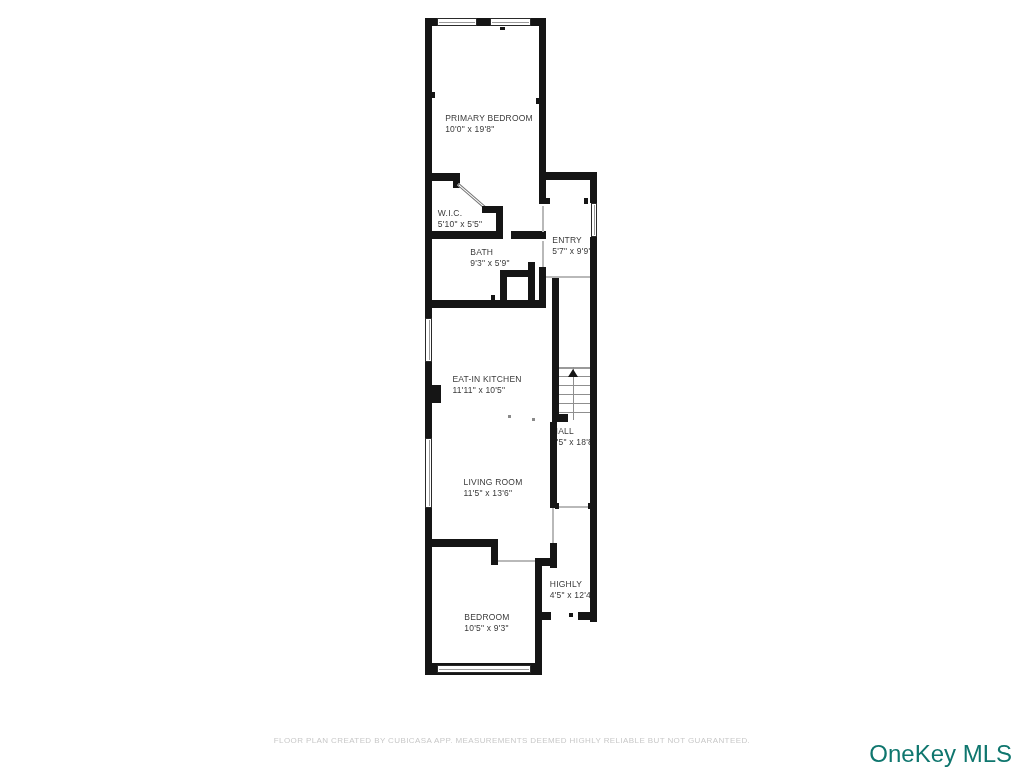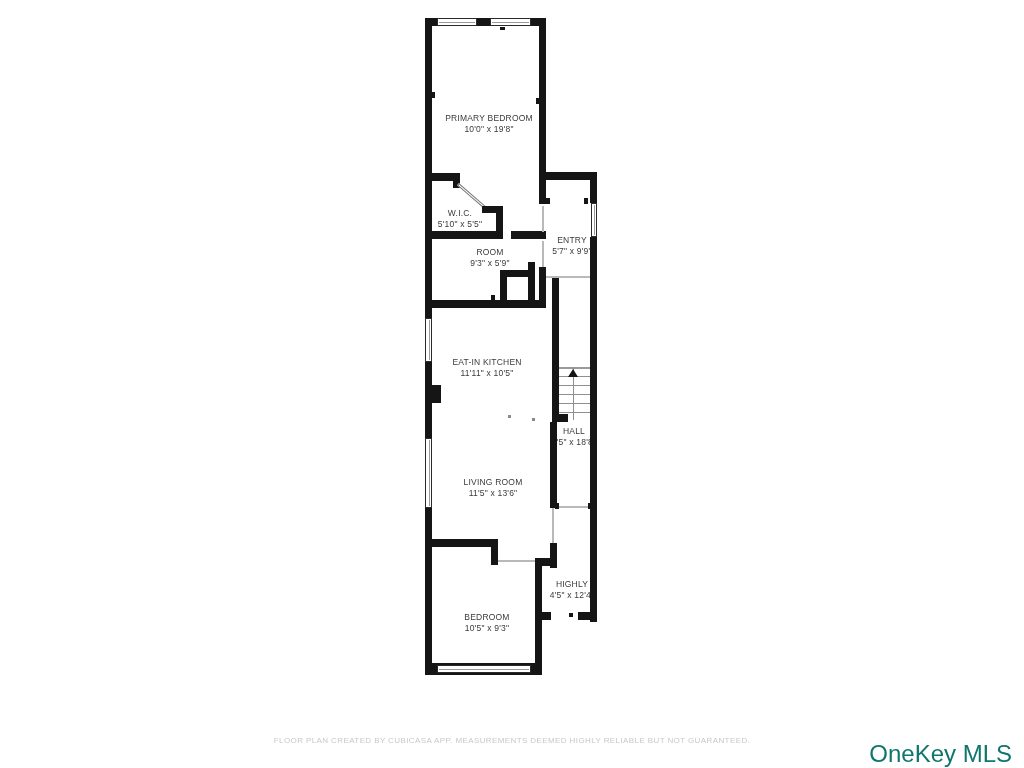--- a/index.html
+++ b/index.html
@@ -15,21 +15,21 @@
   .oline-v{position:absolute;width:1.5px;background:#b9b9b9;z-index:2;}
   .win{position:absolute;background:#ffffff;border:1px solid #2a2a2a;box-sizing:border-box;z-index:4;}
   .win-h:after{content:"";position:absolute;left:1px;right:1px;top:50%;height:1px;background:#9a9a9a;}
   .win-v:after{content:"";position:absolute;top:1px;bottom:1px;left:50%;width:1px;background:#9a9a9a;}
   .door-diag{
     position:absolute;left:459px;top:183px;width:40px;height:3px;
     background:#fff;border:1px solid #777;box-sizing:border-box;
     transform:rotate(41deg);transform-origin:0 0;z-index:2;
   }
   .room-label{
-    position:absolute;transform:translateX(-50%);text-align:center;
+    position:absolute;transform:translateX(-50%);
     color:#3a3a3a;font-size:8.5px;line-height:11px;white-space:nowrap;
     z-index:1;letter-spacing:.2px;
   }
   #stairs{position:absolute;left:559px;top:367px;width:31px;height:53px;z-index:2;}
   #stairs .edge{position:absolute;left:0;right:0;top:0;height:1.5px;background:#9a9a9a;}
   #stairs .tread{position:absolute;left:0;right:0;height:1px;background:#8f8f8f;}
   #stairs .rail{position:absolute;left:14px;top:0;bottom:0;width:1px;background:#8f8f8f;}
   #stairs .arrow{
     position:absolute;left:9px;top:2px;width:0;height:0;
     border-left:5px solid transparent;border-right:5px solid transparent;
@@ -129,28 +129,28 @@
 
   <div class="room-label" style="left:489px;top:113px;">
     <div>PRIMARY BEDROOM</div>
     <div>10'0" x 19'8"</div>
   </div>
   <div class="room-label" style="left:460px;top:208px;">
     <div>W.I.C.</div>
     <div>5'10" x 5'5"</div>
   </div>
   <div class="room-label" style="left:490px;top:247px;">
-    <div>ROOM</div>
+    <div>BATH</div>
     <div>9'3" x 5'9"</div>
   </div>
   <div class="room-label" style="left:572px;top:235px;">
     <div>ENTRY</div>
     <div>5'7" x 9'9"</div>
   </div>
-  <div class="room-label" style="left:487px;top:357px;">
+  <div class="room-label" style="left:487px;top:374px;">
     <div>EAT-IN KITCHEN</div>
     <div>11'11" x 10'5"</div>
   </div>
   <div class="room-label" style="left:574px;top:426px;">
     <div>HALL</div>
     <div>3'5" x 18'8"</div>
   </div>
   <div class="room-label" style="left:493px;top:477px;">
     <div>LIVING ROOM</div>
     <div>11'5" x 13'6"</div>

